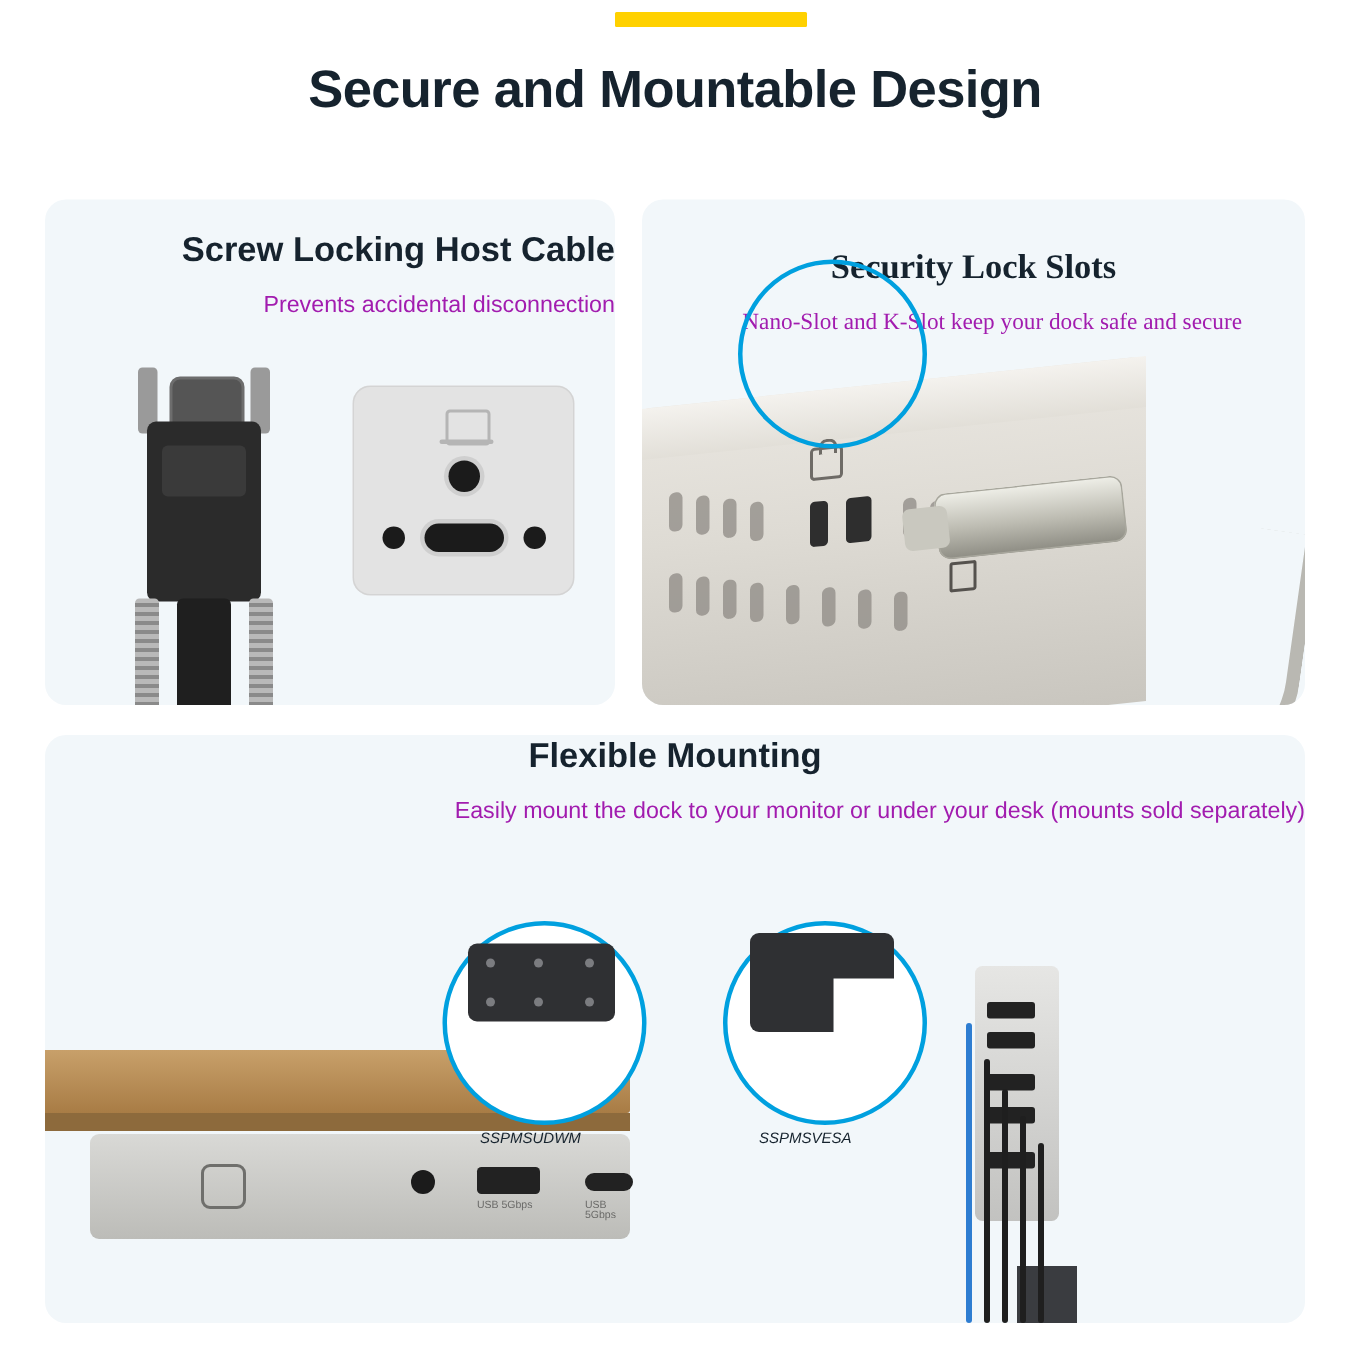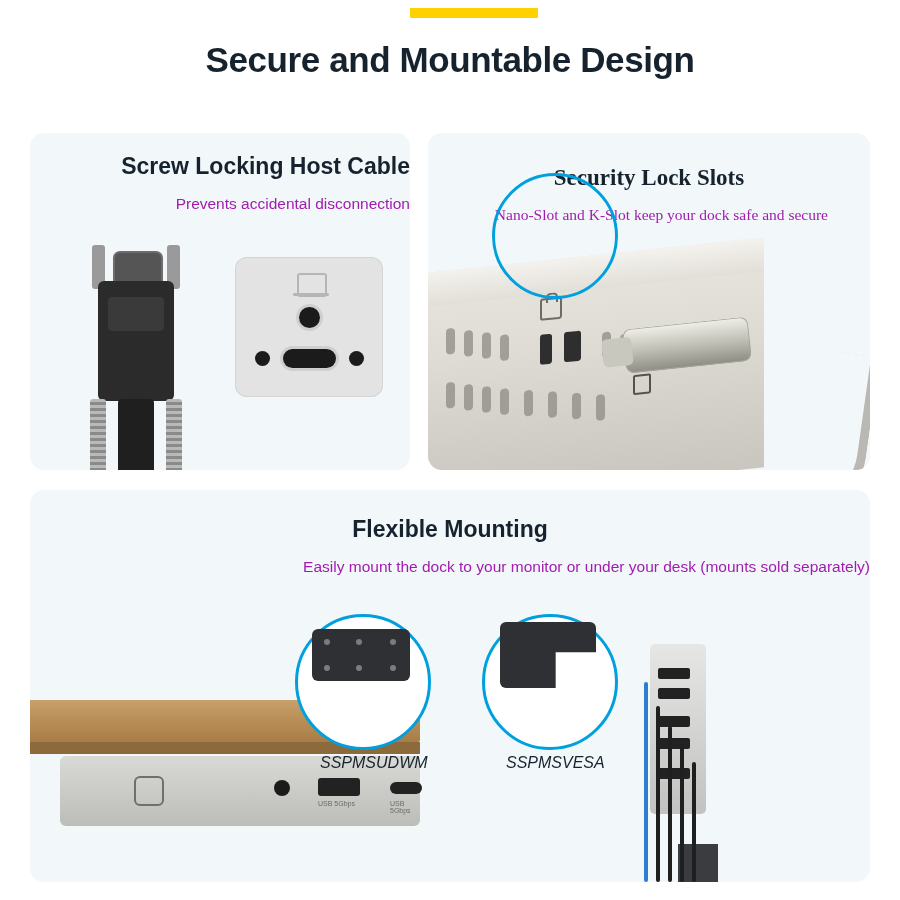--- a/index.html
+++ b/index.html
@@ -169,21 +169,21 @@
     border-right:9px solid #b9b8b2;border-bottom:9px solid #b9b8b2;
     border-radius:0 0 70px 0;transform:rotate(8deg);
   }
   .c2-note{
     position:absolute;left:300px;top:168px;width:134px;
     font-size:13.5px;font-style:italic;line-height:1.45;color:#16232e;
   }
 
   
   #card3{left:30px;top:490px;width:840px;height:392px;}
-  #card3 .card-title{margin-top:26px;}
+  #card3 .card-title{}
   #card3 .card-sub{margin-top:14px;}
 
   .c3-art{position:absolute;left:0;top:96px;width:840px;height:296px;overflow:hidden;}
 
   .desk{
     position:absolute;left:-10px;top:114px;width:400px;height:42px;
     background:linear-gradient(180deg,#c8a06a,#a87c45);
     border-radius:2px;
   }
   .desk-edge{
@@ -222,21 +222,21 @@
   #mc1{left:265px;top:28px;}
   #mc2{left:452px;top:28px;}
   .mount-plate{
     position:absolute;background:#2f3033;border-radius:6px;
   }
   #mp1{left:282px;top:43px;width:98px;height:52px;}
   #mp2{left:470px;top:36px;width:96px;height:66px;
        clip-path:polygon(0 0,100% 0,100% 46%,58% 46%,58% 100%,0 100%);}
   .mount-hole{position:absolute;width:6px;height:6px;background:#7b7c80;border-radius:50%;}
   .mount-label{
-    position:absolute;font-size:16px;font-style:italic;color:#16232e;
+    position:absolute;font-size:10px;font-style:italic;color:#16232e;
   }
   #ml1{left:290px;top:168px;}
   #ml2{left:476px;top:168px;}
 
   .monitor{
     position:absolute;left:520px;top:4px;width:300px;height:258px;
     background:linear-gradient(180deg,#2f3135,#232528);
     border-radius:7px;
   }
   .monitor .lg{

